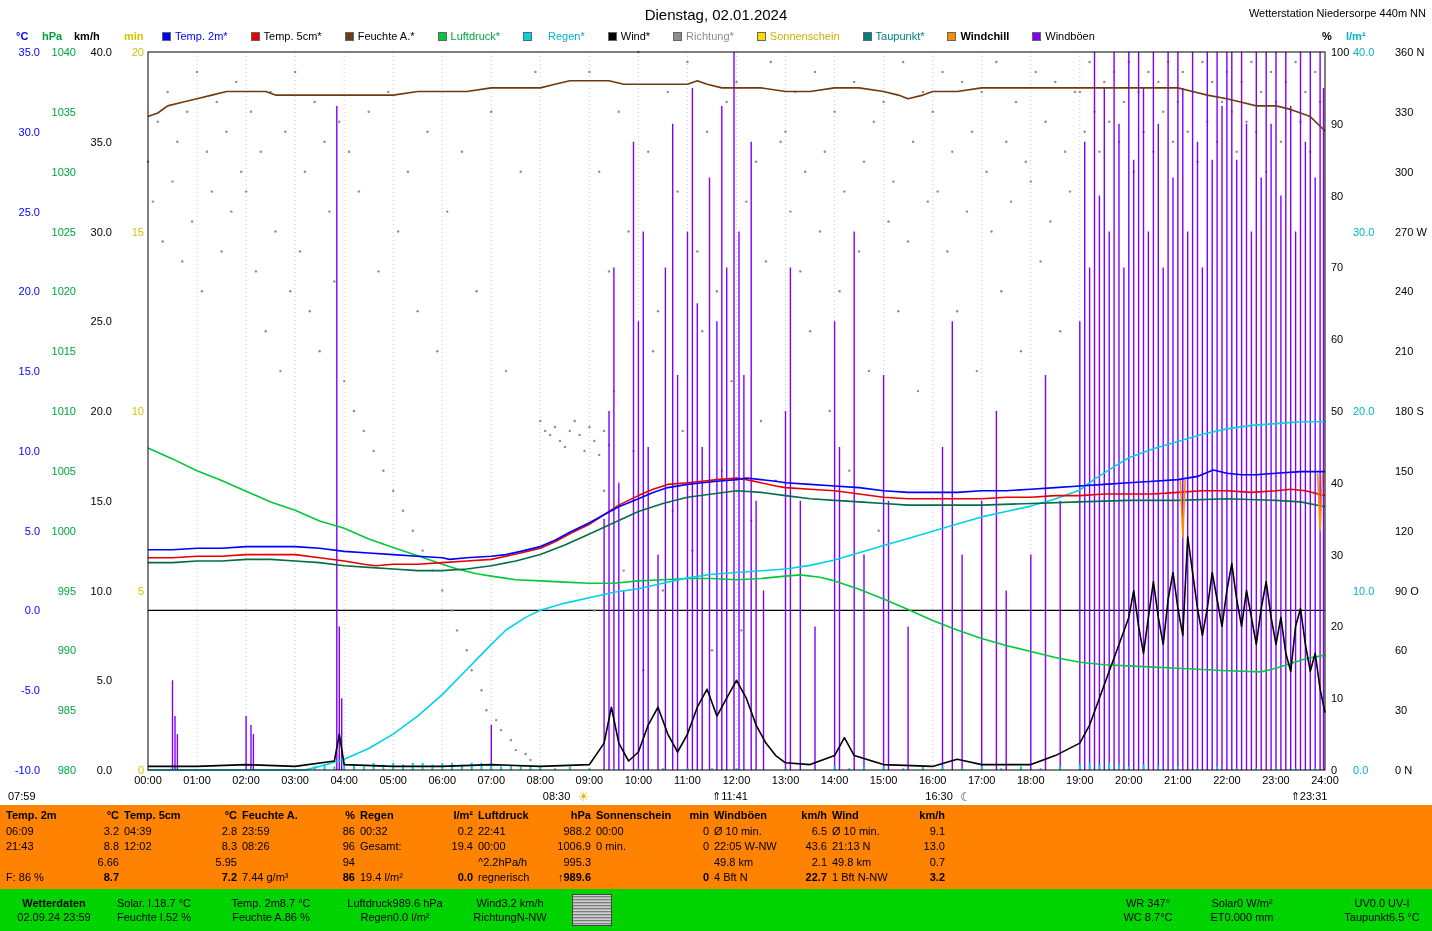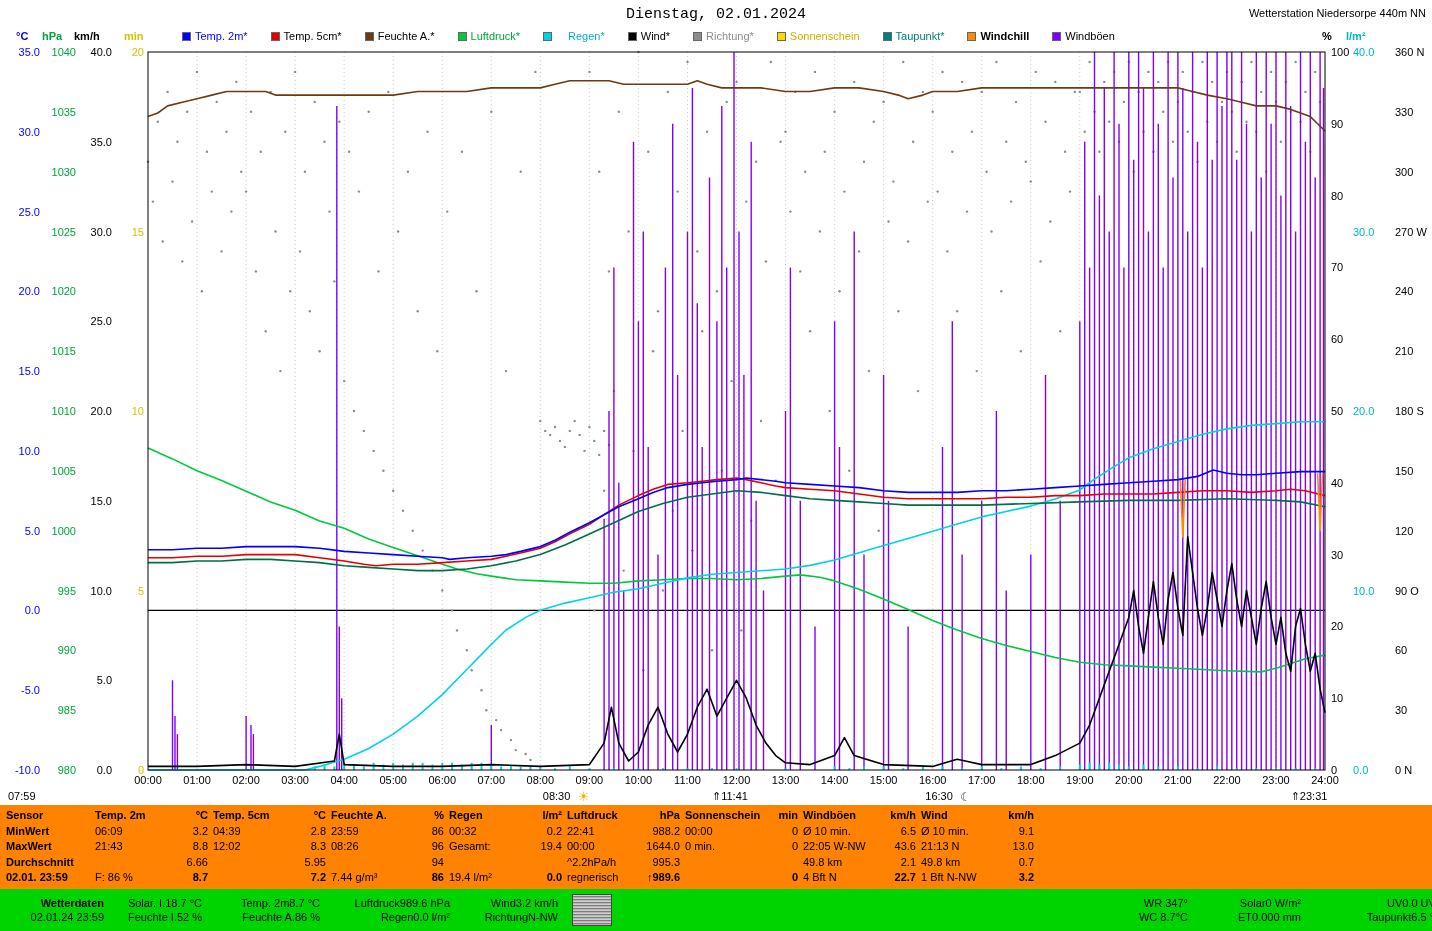--- a/index.html
+++ b/index.html
@@ -1,34 +1,34 @@
 <!DOCTYPE html>
 <html><head>
 <meta charset="utf-8">
 <style>
   *{margin:0;padding:0;box-sizing:border-box;}
   html,body{width:1432px;height:931px;}
   body{position:relative;background:#fff;font-family:"Liberation Sans",sans-serif;overflow:hidden;color:#000;}
-  #title{position:absolute;top:6px;left:0;width:100%;text-align:center;font-size:15px;font-family:Liberation Mono, monospace;}
+  #title{position:absolute;top:6px;left:0;width:100%;text-align:center;font-size:15px;}
   #station{position:absolute;top:7px;right:6px;font-size:11px;}
   #units span{position:absolute;top:30px;font-size:11px;font-weight:bold;}
-  #legend{position:absolute;top:30px;left:162px;display:flex;gap:23px;align-items:flex-start;font-size:11px;white-space:nowrap;margin-left:20px;}
+  #legend{position:absolute;top:30px;left:162px;display:flex;gap:23px;align-items:flex-start;font-size:11px;white-space:nowrap;}
   .lg-item{display:inline-flex;align-items:center;}
   .lg-box{display:inline-block;width:9px;height:9px;margin-right:4px;border:1px solid #666;}
   #chart{position:absolute;top:47px;left:0;}
   #chart text{font-family:"Liberation Sans",sans-serif;}
   #stats{position:absolute;top:805px;left:0;width:1432px;height:84px;background:#ff8200;display:flex;gap:5px;padding:3px 0 0 6px;font-size:11px;}
   .scol{display:flex;flex-direction:column;}
   .w1{width:84px;}
   .w2{width:113px;}
   .srow{display:flex;justify-content:space-between;height:15.5px;line-height:15.5px;white-space:nowrap;}
   .bold{font-weight:bold;}
   #current{position:absolute;top:889px;left:0;width:1432px;height:42px;background:#00d400;font-size:11px;}
   .cg{position:absolute;top:7px;}
-  .crow{display:flex;justify-content:flex-end;height:14px;line-height:14px;white-space:nowrap;}
+  .crow{display:flex;justify-content:center;height:14px;line-height:14px;white-space:nowrap;}
   #webcam{position:absolute;left:572px;top:5px;width:40px;height:32px;border:1px solid #444;
     background:repeating-linear-gradient(0deg,#b5b5b5 0 1px,#7d7d7d 1px 2px,#cfcfcf 2px 3px),
                repeating-linear-gradient(90deg,rgba(90,90,90,.5) 0 2px,rgba(200,200,200,.4) 2px 5px);}
 </style>
 </head>
 <body>
 
 <div id="app">
   <div id="title">Dienstag, 02.01.2024</div>
   <div id="station">Wetterstation Niedersorpe 440m NN</div>
@@ -644,37 +644,20 @@
         <text x="8" y="753" font-size="11" fill="#000">07:59</text>
         <text x="542.7854166666667" y="753" font-size="11" fill="#000">08:30</text>
         <text x="577.7854166666667" y="754" font-size="13" fill="#f0b400">☀</text>
         <text x="711.9791666666667" y="753" font-size="11" fill="#000">⇑11:41</text>
         <text x="925.3104166666667" y="753" font-size="11" fill="#000">16:30</text>
         <text x="960.3104166666667" y="754" font-size="12" fill="#303030">☾</text>
         <text x="1290.6708333333333" y="753" font-size="11" fill="#000">⇑23:31</text>
       </g>
     </svg>
   <div id="stats">
-      <div class="scol w1">
-        <div class="srow bold">
-          <span>Sensor</span>
-        </div>
-        <div class="srow bold">
-          <span>MinWert</span>
-        </div>
-        <div class="srow bold">
-          <span>MaxWert</span>
-        </div>
-        <div class="srow bold">
-          <span>Durchschnitt</span>
-        </div>
-        <div class="srow bold">
-          <span>02.01. 23:59</span>
-        </div>
-      </div>
       <div class="scol w2">
         <div class="srow bold">
           <span>Temp. 2m</span>
           <span>°C</span>
         </div>
         <div class="srow">
           <span>06:09</span>
           <span>3.2</span>
         </div>
         <div class="srow">
@@ -760,21 +743,21 @@
         <div class="srow bold">
           <span>Luftdruck</span>
           <span>hPa</span>
         </div>
         <div class="srow">
           <span>22:41</span>
           <span>988.2</span>
         </div>
         <div class="srow">
           <span>00:00</span>
-          <span>1644.0</span>
+          <span>1006.9</span>
         </div>
         <div class="srow">
           <span>^2.2hPa/h</span>
           <span>995.3</span>
         </div>
         <div class="srow">
           <span>regnerisch</span>
           <span class="bold">↑989.6</span>
         </div>
       </div>
@@ -845,21 +828,21 @@
         </div>
       </div>
     </div>
   <div id="current">
     <div id="webcam"></div>
   <div class="cg" style="left: 4px; width: 100px;">
         <div class="crow bold">
           <span>Wetterdaten</span>
         </div>
         <div class="crow">
-          <span>02.01.24 23:59</span>
+          <span>02.09.24 23:59</span>
         </div>
       </div>
       <div class="cg" style="left: 106px; width: 96px;">
         <div class="crow">
           <span>Solar. I.</span>
           <span>18.7 °C</span>
         </div>
         <div class="crow">
           <span>Feuchte I.</span>
           <span>52 %</span>

